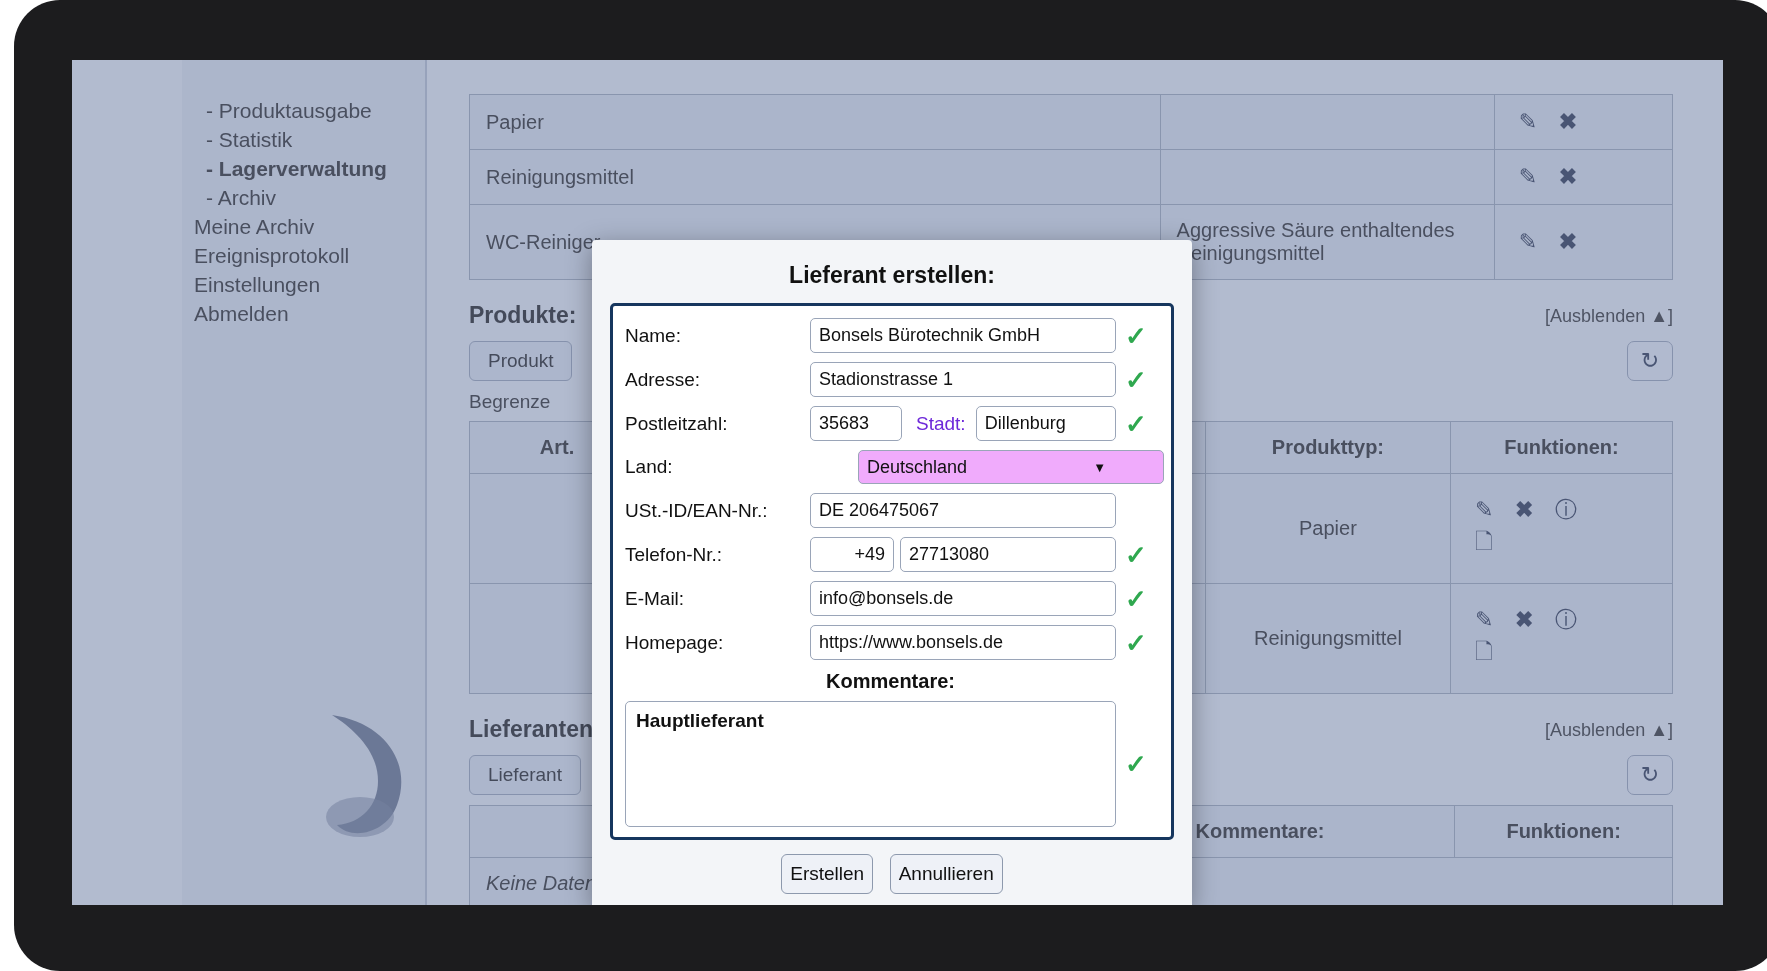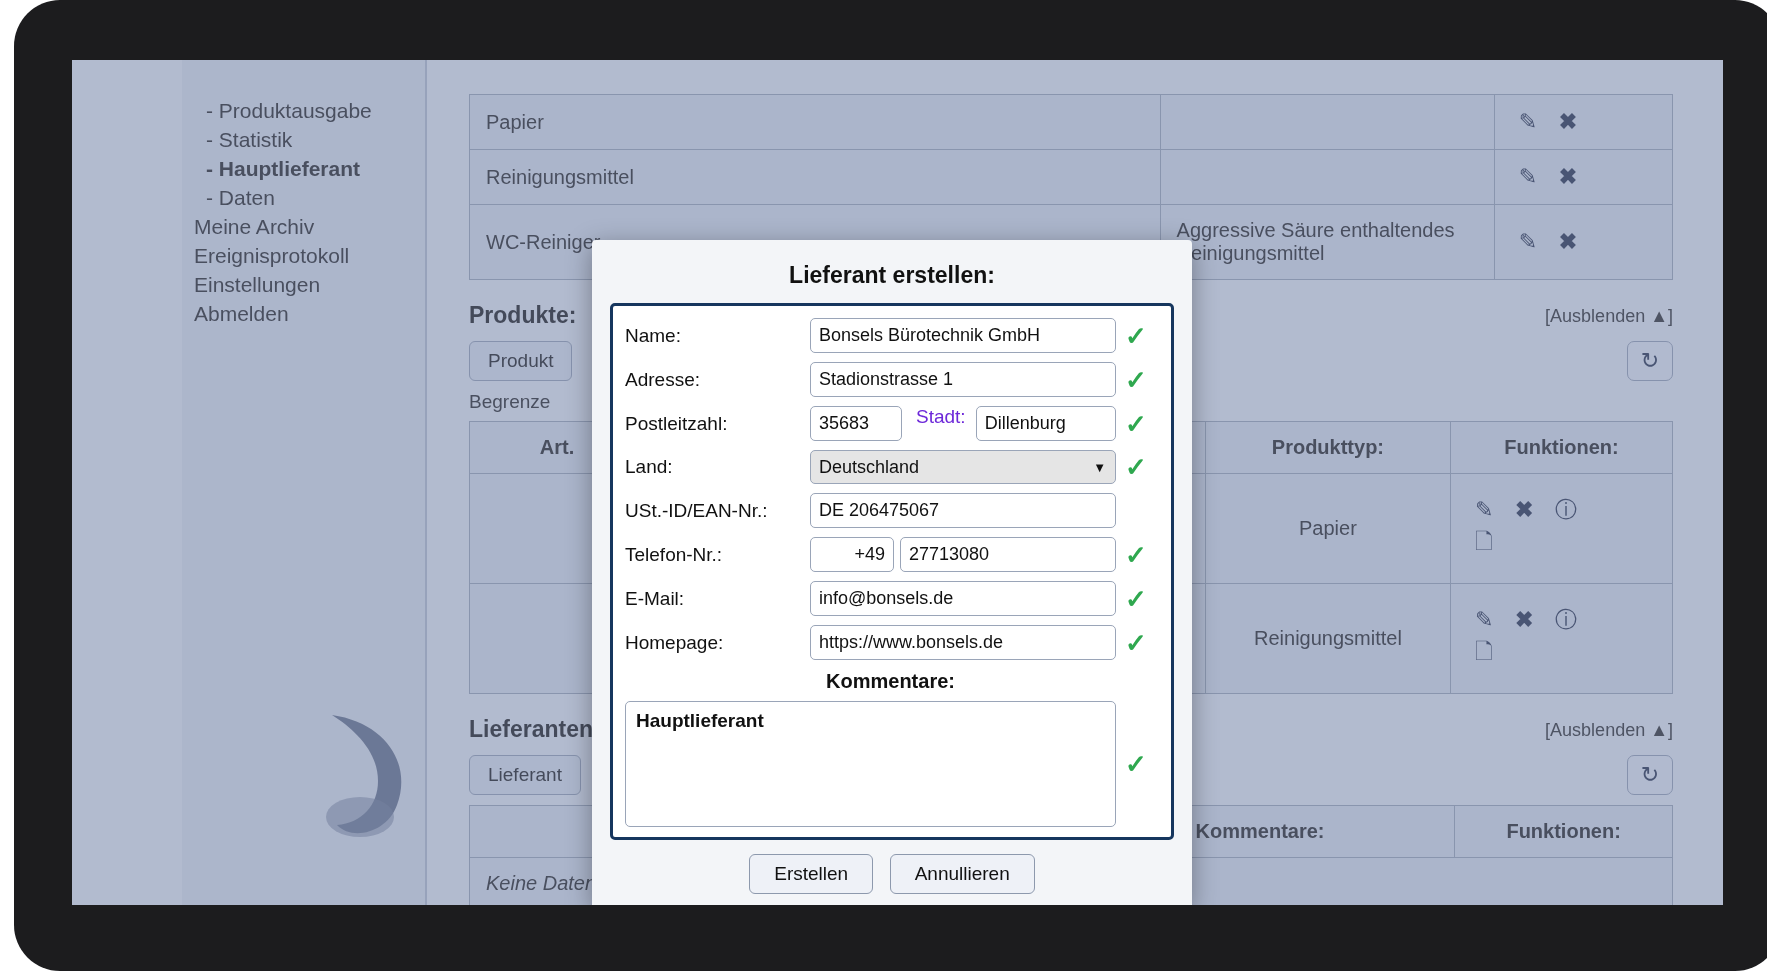--- a/index.html
+++ b/index.html
@@ -158,36 +158,37 @@
     display: flex;
     align-items: center;
     margin-bottom: 9px;
   }
   .frow label.lbl {
     width: 185px;
     flex: 0 0 185px;
     font-size: 19px;
     color: #111;
   }
-  .fieldwrap { flex: 1; display: flex; }
+  .fieldwrap { flex: 1; display: flex; align-items: center; }
   input.txt, select.sel {
     font-family: "Liberation Sans", sans-serif;
     font-size: 18px;
     color: #111;
     padding: 6px 8px;
     border: 1px solid #9aa5b8;
     border-radius: 5px;
     background: #ffffff;
     width: 100%;
   }
   select.sel {
-    background: #e5e5e5;
+    background: #f0abfc;
     -webkit-appearance: none;
     appearance: none;
     padding-right: 28px;
+    margin-left: 48px;
   }
   .selwrap { position: relative; width: 100%; }
   .selwrap .caret {
     position: absolute; right: 10px; top: 50%;
     transform: translateY(-50%);
     pointer-events: none;
     font-size: 13px; color: #111;
   }
   .check {
     flex: 0 0 40px;
@@ -222,38 +223,38 @@
   }
   .komm-row { display: flex; align-items: center; }
   .btns { text-align: center; margin-top: 14px; }
   .btn {
     font-family: "Liberation Sans", sans-serif;
     font-size: 19px;
     color: #111;
     background: #eef1f7;
     border: 1px solid #8d99ad;
     border-radius: 6px;
-    padding: 8px 24px;
+    padding: 8px 8px;
     margin: 0 6px;
   }
 </style>
 </head>
 <body>
 
 <div id="device">
   <div id="screen">
 
     <div id="page">
 
       <div id="sidebar">
         <div class="nav">
           <div class="sub"><span>- Produktausgabe</span></div>
           <div class="sub"><span>- Statistik</span></div>
-          <div class="sub active"><span>- Hauptlieferant</span></div>
-          <div class="sub"><span>- Daten</span></div>
+          <div class="sub active"><span>- Lagerverwaltung</span></div>
+          <div class="sub"><span>- Archiv</span></div>
           <div><span>Meine Archiv</span></div>
           <div><span>Ereignisprotokoll</span></div>
           <div><span>Einstellungen</span></div>
           <div><span>Abmelden</span></div>
         </div>
         <svg id="logo" viewBox="0 0 160 140">
           <path d="M40 10 C95 18 120 60 105 100 C95 128 60 136 45 120 C70 118 86 100 86 76 C86 46 62 24 40 10 Z" fill="#55617d" opacity="0.85"></path>
           <ellipse cx="68" cy="112" rx="34" ry="20" fill="#7a869f" opacity="0.55"></ellipse>
         </svg>
       </div>

